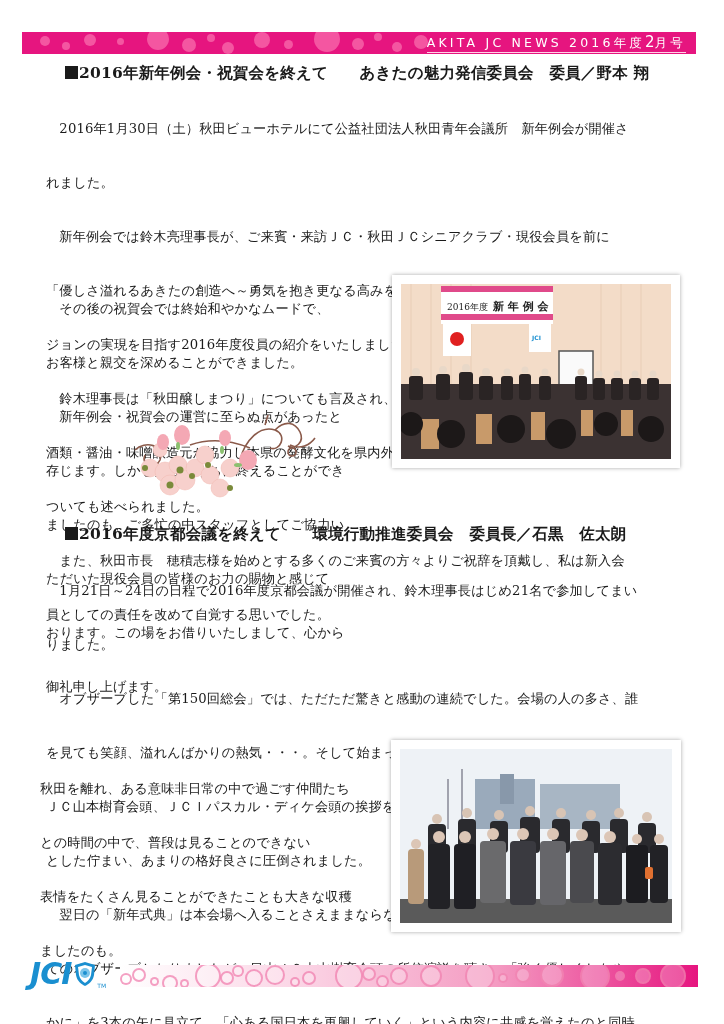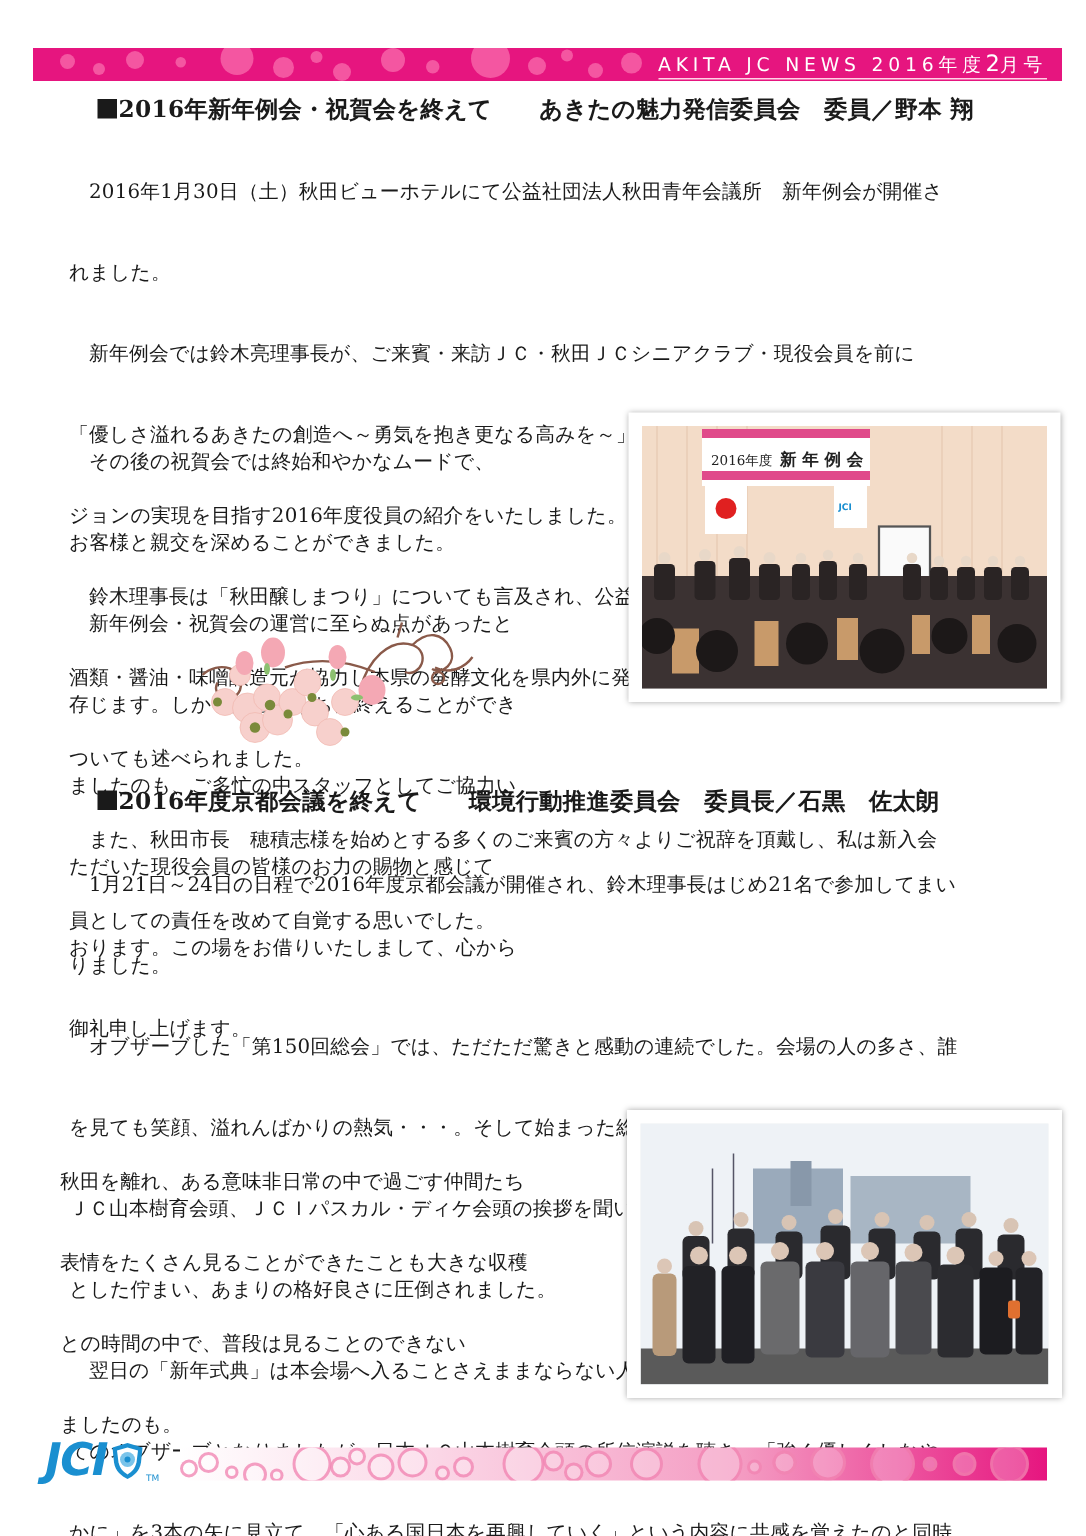--- a/index.html
+++ b/index.html
@@ -1,37 +1,37 @@
 <!DOCTYPE html>
 <html><head>
 <meta charset="utf-8">
 <style>
   html, body { margin: 0; padding: 0; background: #ffffff; }
   body { width: 724px; height: 1024px; position: relative; overflow: hidden;
          font-family: "DejaVu Serif", "Liberation Serif", serif; color: #1a1a1a; }
 
   .header-band { position: absolute; left: 22px; top: 32px; width: 674px; height: 22px;
-    background: #e6157f; overflow: hidden; padding-left: 12px; }
+    background: #e6157f; overflow: hidden; }
   .header-band .dot { position: absolute; border-radius: 50%; background: rgba(255,140,190,0.55); }
   .header-title { position: absolute; right: 10px; top: 2px; color: #ffffff;
     font-family: "DejaVu Sans", sans-serif; font-size: 12.5px; letter-spacing: 3.2px;
     line-height: 16px; border-bottom: 1px solid #ffd2e6; padding-bottom: 1px; white-space: nowrap; }
   .header-title .num { font-size: 15px; letter-spacing: 0; }
 
   .section-title { position: absolute; left: 65px; font-size: 15.5px; font-weight: bold;
     white-space: pre; letter-spacing: 0.2px; }
   .section-title .square { display: inline-block; width: 13px; height: 13px; background: #1a1a1a;
     vertical-align: -1px; margin-right: 1px; }
 
   .body-text { position: absolute; font-size: 13.2px; line-height: 18px; white-space: pre;
     letter-spacing: 0.15px; }
   .body-text p { margin: 0; }
 
   .photo-frame { position: absolute; background: #fff;
-    box-shadow: 0 0 4px rgba(0,0,0,0.35); margin-left: 27px; }
+    box-shadow: 0 0 4px rgba(0,0,0,0.35); }
   .photo-inner { position: absolute; left: 9px; top: 9px; right: 9px; bottom: 9px; overflow: hidden; }
 
   .footer-band { position: absolute; left: 120px; top: 965px; width: 578px; height: 22px;
     background: linear-gradient(90deg, #ffffff 0%, #fbd6e6 30%, #f49bc2 65%, #e6157f 100%); overflow: hidden; }
   .footer-band .bubble { position: absolute; border-radius: 50%; border: 2px solid rgba(240,120,170,0.7);
     background: rgba(255,255,255,0.25); }
   .jci-logo { position: absolute; left: 30px; top: 957px; display: flex; align-items: center; }
   .jci-text { font-family: "DejaVu Sans", sans-serif; font-weight: bold; font-style: italic;
     font-size: 30px; color: #1a8fd0; letter-spacing: -1px; line-height: 34px; }
   .jci-tm { font-family: "DejaVu Sans", sans-serif; font-size: 6px; color: #1a8fd0; margin-left: 1px; margin-top: 22px; }
@@ -210,22 +210,22 @@
   <p>とした佇まい、あまりの格好良さに圧倒されました。</p>
   <p>　翌日の「新年式典」は本会場へ入ることさえままならない人の数で、会場外でスクリーンを見</p>
   <p>てのオブザーブとなりましたが、日本ＪＣ山本樹育会頭の所信演説を聴き、「強く優しくしなや</p>
   <p>かに」を3本の矢に見立て、「心ある国日本を再興していく」という内容に共感を覚えたのと同時</p>
   
   
 </div>
 
 <div class="body-text" style="left:40px;top:744px">
   <p>秋田を離れ、ある意味非日常の中で過ごす仲間たち</p>
+  <p>との時間の中で、普段は見ることのできない</p>
   <p>表情をたくさん見ることができたことも大きな収穫</p>
-  <p>との時間の中で、普段は見ることのできない</p>
   <p>ましたのも。</p>
   
   
   
   
 </div>
 
 <div class="photo-frame" style="left:391px;top:740px;width:290px;height:192px">
   <div class="photo-inner" style="background:#eef0f2;">
     <svg width="272" height="174" viewBox="0 0 272 174">

